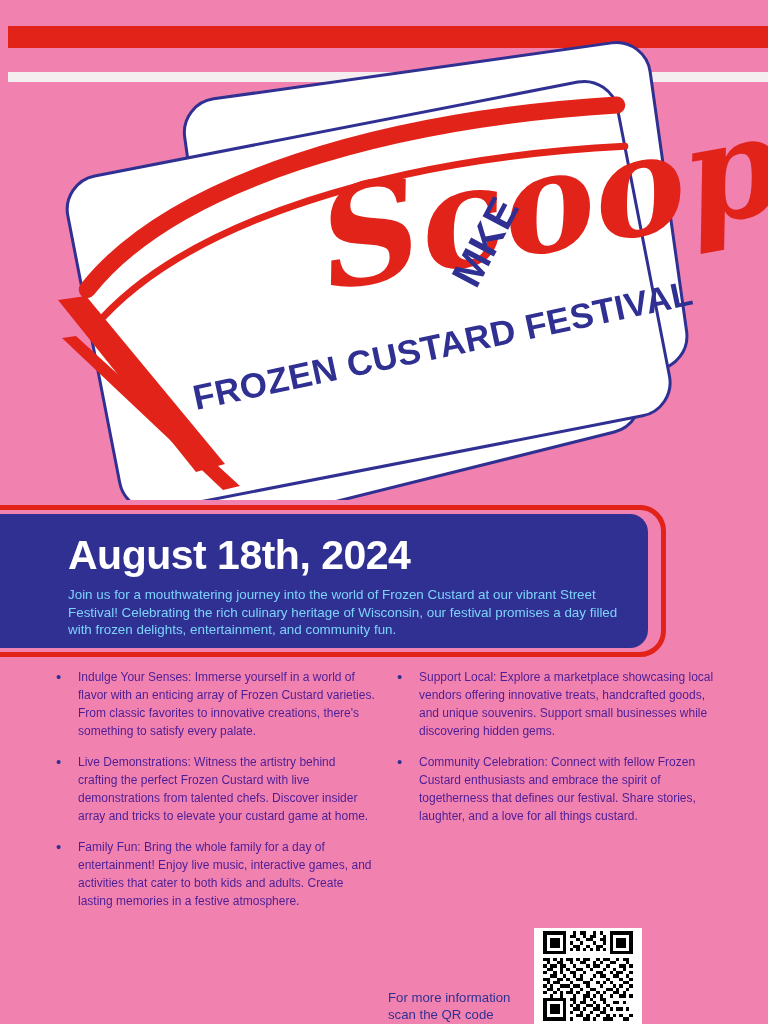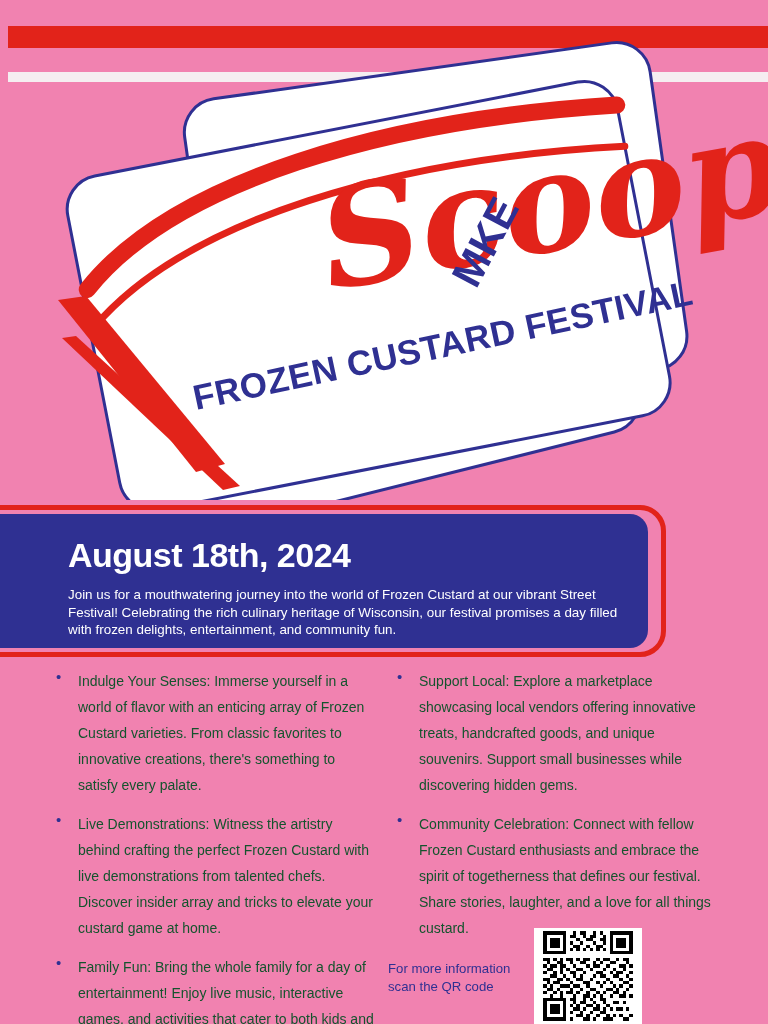--- a/index.html
+++ b/index.html
@@ -48,28 +48,28 @@
     position:absolute;left:-40px;top:514px;
     width:688px;height:134px;
     background:#2f3092;
     border-radius:18px;
     box-sizing:border-box;
     padding:10px 24px 10px 108px;
   }
   .banner-date{
     color:#ffffff;
     font-family:"Liberation Sans", sans-serif;
-    font-size:34px;
+    font-size:41px;
     font-weight:bold;
     letter-spacing:-0.5px;
     line-height:50px;
     margin:6px 0 6px 0;
   }
   .banner-body{
-    color:#ffffff;
+    color:#7dd3fc;
     font-size:13.4px;
     line-height:17.5px;
     max-width:552px;
   }
 
   
   .cols{
     position:absolute;left:56px;top:668px;
     width:660px;
     display:flex;
@@ -82,31 +82,31 @@
   }
   .bullet .dot{
     color:#2f3092;
     font-size:15px;
     line-height:17.6px;
     width:22px;
     flex:none;
     text-align:left;
   }
   .bullet .txt{
-    color:#14532d;
-    font-size:14px;
-    line-height:26px;
+    color:#4c1d95;
+    font-size:12px;
+    line-height:18px;
   }
 
   
   .qr-block{
     position:absolute;left:388px;top:928px;
     width:300px;
     display:flex;
-    align-items:center;
+    align-items:flex-end;
   }
   .qr-text{
     color:#2f3092;
     font-size:13.2px;
     line-height:17.6px;
     width:150px;
     padding-top:4px;
   }
   .qr-code{
     width:108px;height:96px;

